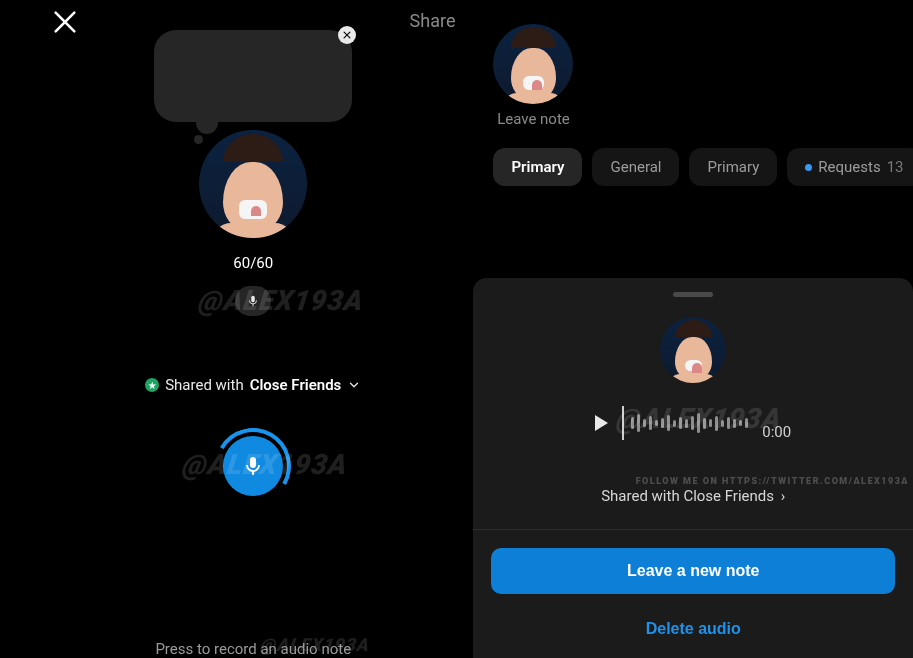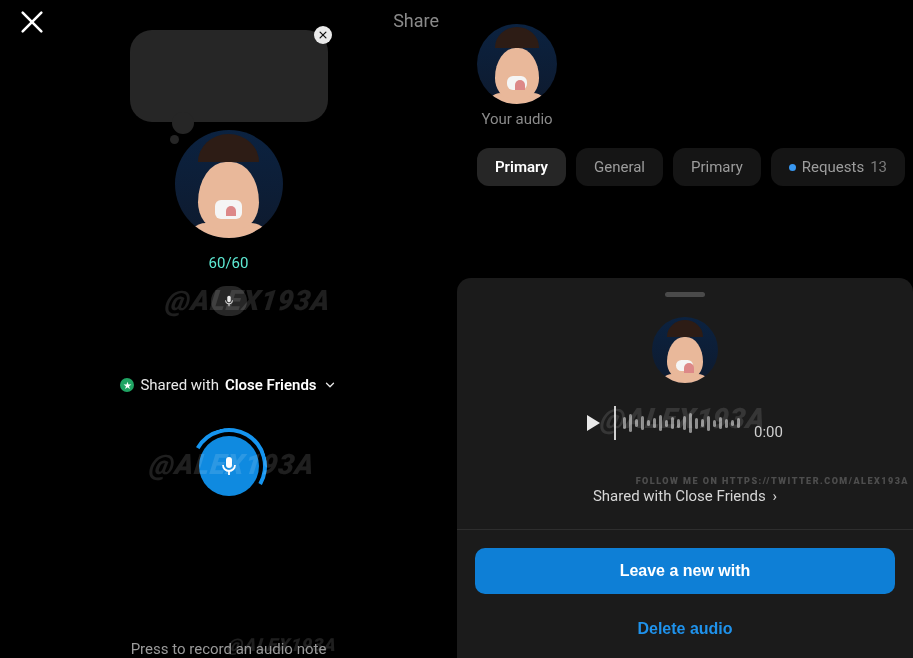--- a/index.html
+++ b/index.html
@@ -7,21 +7,21 @@
     background: #000;
     font-family: -apple-system, BlinkMacSystemFont, "Segoe UI", Roboto, Helvetica, Arial, sans-serif;
     width: 913px;
     height: 658px;
     overflow: hidden;
     position: relative;
     color: #fff;
   }
   .panels { display: flex; width: 100%; height: 100%; }
   .left, .right { position: relative; height: 100%; }
-  .left { width: 457px; }
+  .left { width: 457px; margin-left: 33px; }
   .right { width: 456px; }
 
   
   .close-x {
     position: absolute;
     top: 8px; left: 18px;
     width: 28px; height: 28px;
     cursor: pointer;
   }
   .close-x svg { width: 28px; height: 28px; }
@@ -75,21 +75,21 @@
     transform: translateX(-50%);
     width: 108px; height: 108px;
     border-radius: 50%;
     overflow: hidden;
   }
   .counter {
     position: absolute;
     top: 254px; left: 0; right: 0;
     text-align: center;
     font-size: 15px;
-    color: #5eead4;
+    color: #ffffff;
   }
   .small-mic-chip {
     position: absolute;
     top: 286px; left: 50%;
     transform: translateX(-50%);
     width: 36px; height: 30px;
     background: #262626;
     border-radius: 15px;
     display: flex; align-items: center; justify-content: center;
   }
@@ -388,21 +388,21 @@
     <div class="your-note-block">
       <div class="right-avatar-small">
         <div class="avatar-bg">
           <div class="shoulders"></div>
           <div class="hair"></div>
           <div class="head">
               <div class="mask"></div>
             </div>
         </div>
       </div>
-      <div class="your-note-label">Your audio</div>
+      <div class="your-note-label">Leave note</div>
     </div>
 
     <div class="tabs">
       <div class="tab active">
         <span>Primary</span>
       </div>
       <div class="tab">
         <span>General</span>
       </div>
       <div class="tab">
@@ -460,18 +460,18 @@
 
       <div class="wm small" style="top:198px; right:4px; left:auto;">FOLLOW ME ON HTTPS://TWITTER.COM/ALEX193A</div>
 
       <div class="shared-sheet">
         <span>Shared with Close Friends</span>
         <span class="rsaquo">›</span>
       </div>
 
       <div class="divider"></div>
 
-      <button class="sheet-btn primary">Leave a new with</button>
+      <button class="sheet-btn primary">Leave a new note</button>
       <button class="sheet-btn danger">Delete audio</button>
     </div>
 
   </div>
 </div>
 
 </body></html>

